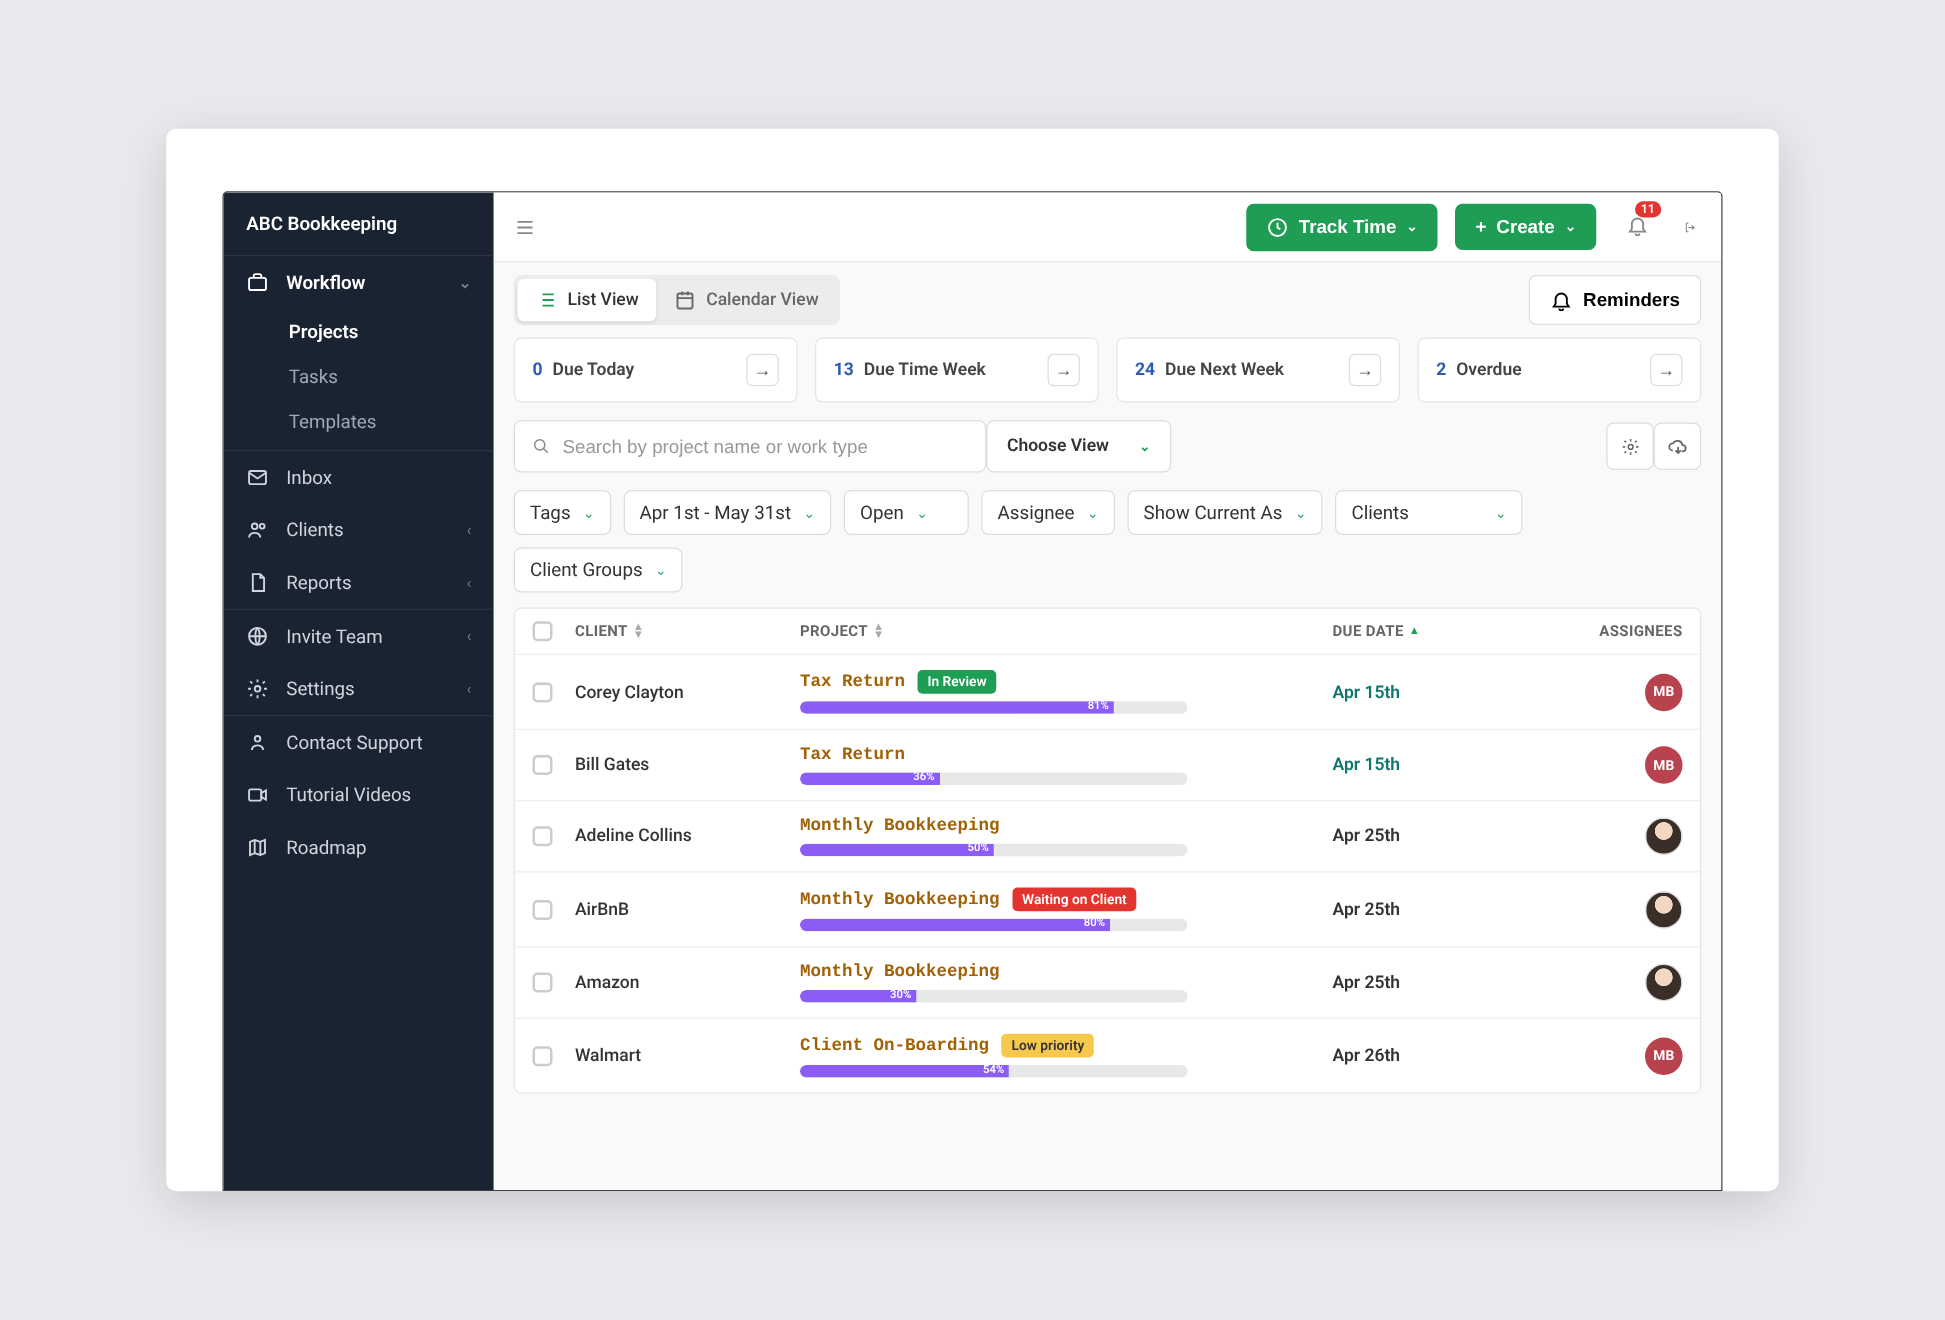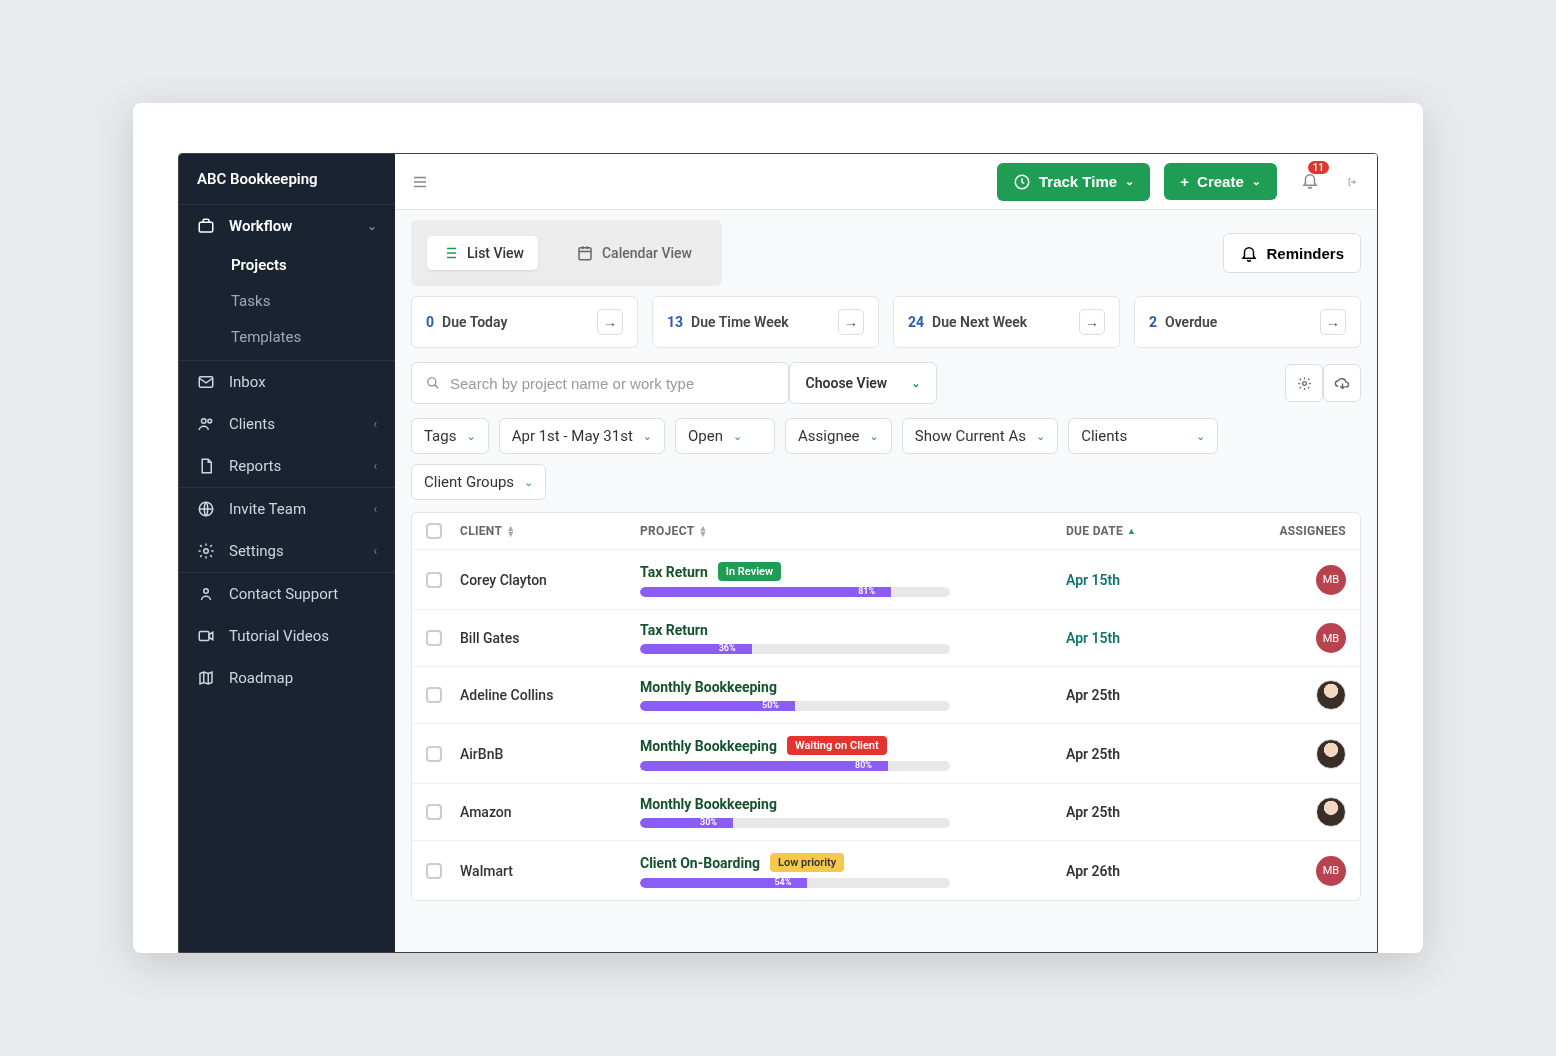--- a/index.html
+++ b/index.html
@@ -112,22 +112,21 @@
 .viewbar {
   padding: 10px 16px;
   display: flex;
   align-items: center;
   gap: 0;
 }
 .view-toggle {
   display: flex;
   background: #ececec;
   border-radius: 6px;
-  padding: 16px;
-  gap: 24px;
+  padding: 3px;
 }
 .view-btn {
   display: inline-flex;
   align-items: center;
   gap: 8px;
   padding: 8px 14px;
   border-radius: 5px;
   cursor: pointer;
   color: #666;
   font-weight: 500;
@@ -283,21 +282,21 @@
 .row {
   display: flex;
   align-items: center;
   padding: 12px 14px;
   border-bottom: 1px solid #eee;
 }
 .row:last-child { border-bottom: none; }
 .client-name { font-weight: 500; color: #333; }
 .project-cell { flex: 1; }
 .project-title-line { display: flex; align-items: center; gap: 10px; margin-bottom: 6px; }
-.project-title { font-weight: 700; color: #14532d; }
+.project-title { font-weight: 700; color: #a16207; font-family: Liberation Mono, monospace; }
 .tag {
   font-size: 11px;
   font-weight: 600;
   padding: 3px 8px;
   border-radius: 4px;
   color: #fff;
 }
 .tag-green { background: #1f9d55; }
 .tag-red { background: #e3342f; }
 .tag-yellow { background: #f6c94d; color: #333; }
@@ -311,36 +310,36 @@
 }
 .progress-fill {
   height: 100%;
   background: #8b5cf6;
   border-radius: 5px 0 0 5px;
   position: relative;
 }
 .progress-label {
   position: absolute;
   top: -1px;
-  right: 16px;
+  right: 4px;
   font-size: 9px;
   color: #fff;
   font-weight: 600;
 }
 .due-date { font-weight: 600; }
 .due-date.red { color: #0f766e; }
 .avatar {
   width: 30px;
   height: 30px;
   border-radius: 50%;
   display: inline-flex;
   align-items: center;
   justify-content: center;
   font-size: 11px;
-  font-weight: 400;
+  font-weight: 700;
   color: #fff;
   margin-left: auto;
 }
 .avatar-mb { background: #b8424e; }
 .avatar-img {
   background: radial-gradient(circle at 50% 35%, #f4d7c1 30%, #3a2f28 32%);
   border: 1px solid #ddd;
 }
 </style>
 </head>

